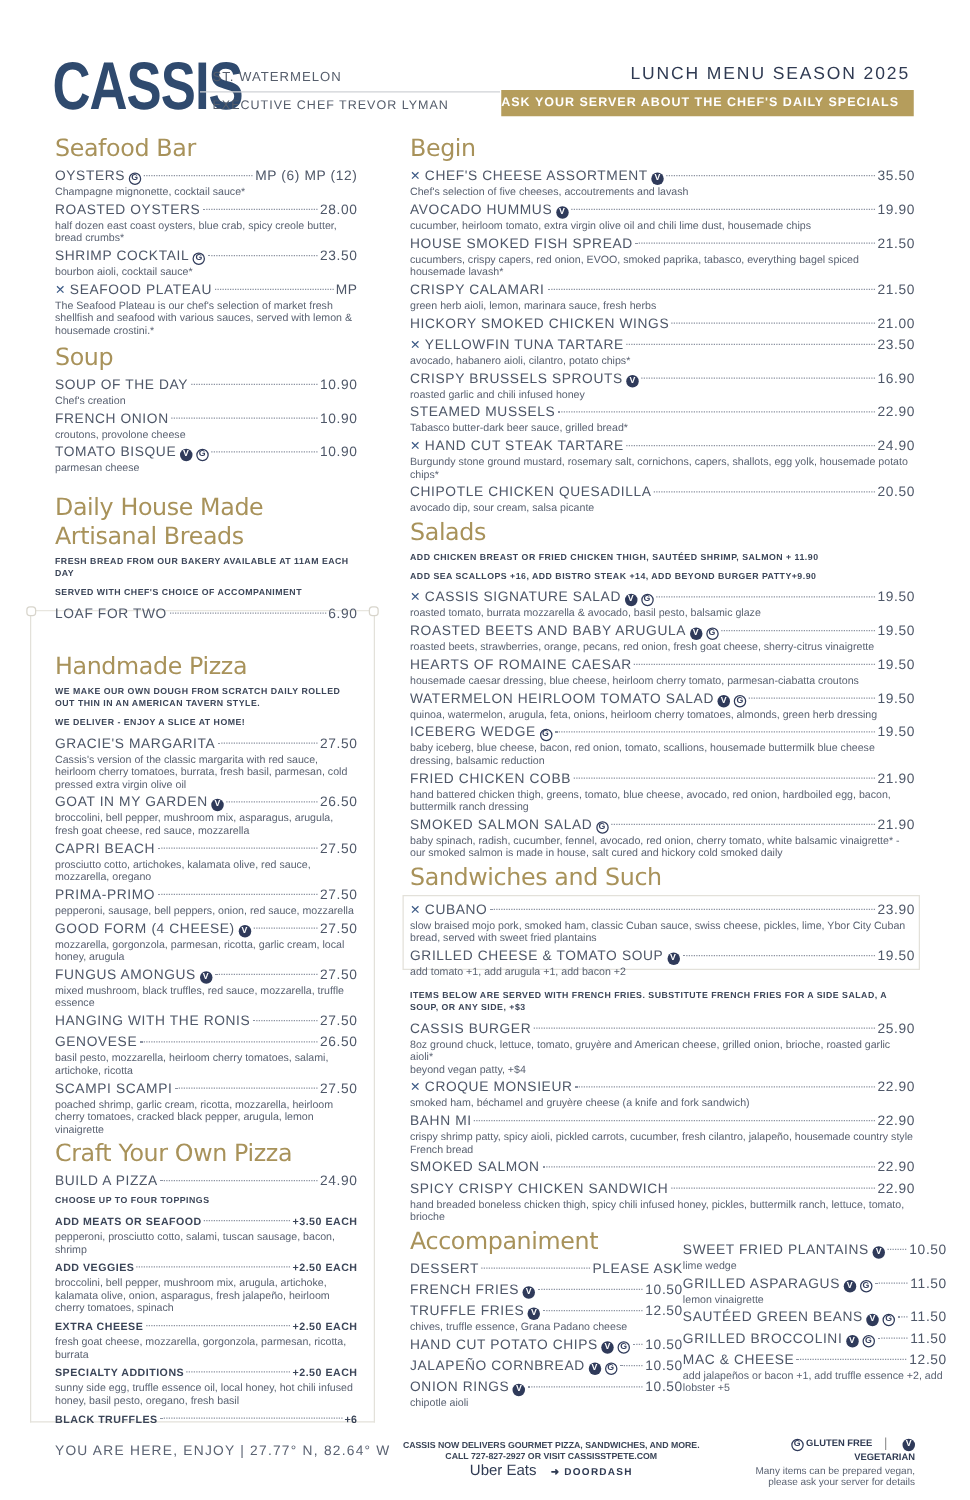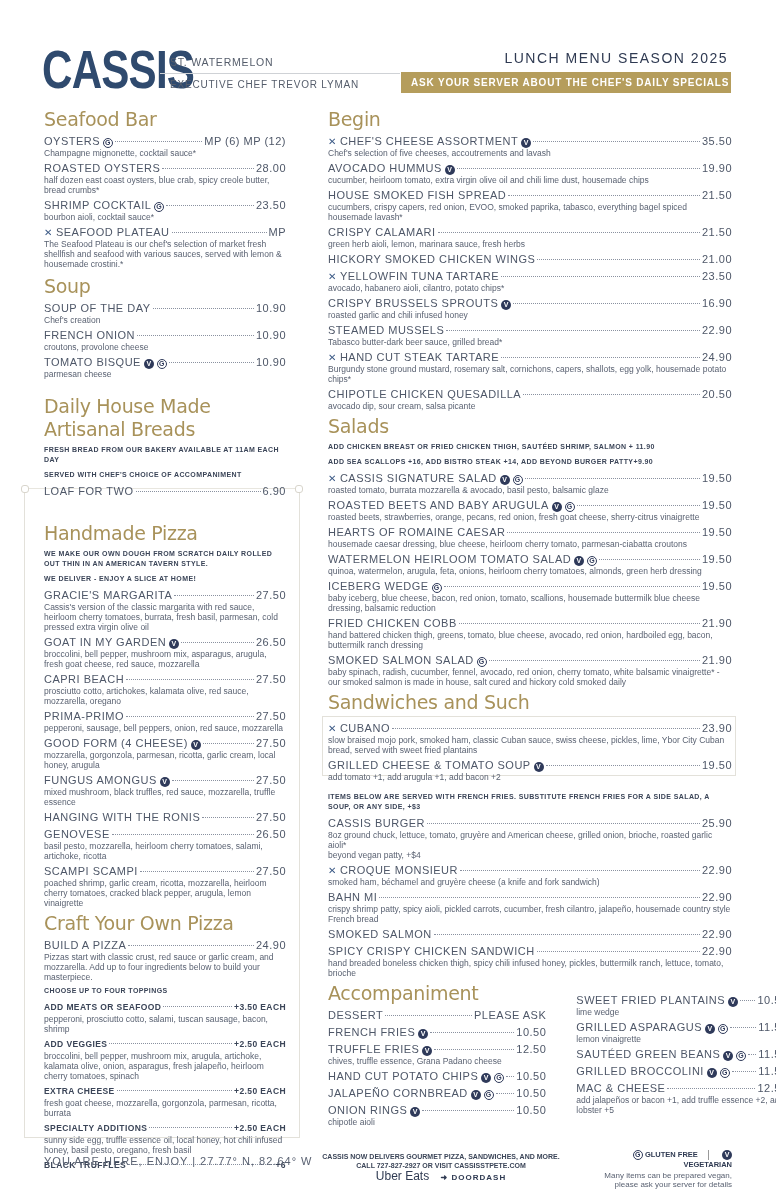--- a/index.html
+++ b/index.html
@@ -4,21 +4,21 @@
 <style>
   * { box-sizing: border-box; margin: 0; padding: 0; }
   html, body { width: 776px; height: 1200px; background: #ffffff; overflow: hidden; }
   body { font-family: "Liberation Sans", sans-serif; color: #3b4558; position: relative; }
 
   .logo { position: absolute; left: 42px; top: 42px; font-family: "Liberation Sans", sans-serif; font-weight: bold; font-size: 54px; color: #2f4a6e; letter-spacing: -1px; transform: scaleX(0.78); transform-origin: left top; line-height: 54px; }
   .loc { position: absolute; left: 170px; top: 56px; font-size: 10.5px; letter-spacing: 0.8px; color: #555d6b; }
   .hdr-line { position: absolute; left: 160px; top: 73px; width: 240px; height: 1px; background: #cfd2d6; }
   .chef { position: absolute; left: 170px; top: 79px; font-size: 10px; letter-spacing: 0.8px; color: #555d6b; }
   .season { position: absolute; right: 48px; top: 50px; font-size: 14px; letter-spacing: 1.5px; color: #2f3a52; }
-  .specials { position: absolute; left: 401px; top: 72px; width: 330px; height: 21px; background: #b59d5c; color: #fff; font-size: 10px; font-weight: bold; letter-spacing: 0.8px; line-height: 21px; padding-left: 10px; }
+  .specials { position: absolute; left: 401px; top: 72px; width: 330px; height: 21px; background: #b59d5c; color: #fff; font-size: 10px; font-weight: bold; letter-spacing: 0.8px; line-height: 21px; }
 
   .col-left { position: absolute; left: 44px; top: 108px; width: 242px; }
   .col-right { position: absolute; left: 328px; top: 108px; width: 404px; }
 
   h2.sec { font-family: "DejaVu Sans", sans-serif; font-weight: normal; color: #a8925a; font-size: 19px; line-height: 23px; margin-bottom: 4px; letter-spacing: -0.3px; }
   .item { margin-bottom: 4px; }
   .row { display: flex; align-items: baseline; font-size: 11px; letter-spacing: 0.5px; color: #4e5768; line-height: 13px; white-space: nowrap; }
   .row .name { flex: 0 0 auto; }
   .row .dots { flex: 1 1 auto; border-bottom: 1px dotted #8a91a0; margin: 0 2px; transform: translateY(-3px); min-width: 8px; }
   .row .price { flex: 0 0 auto; }
@@ -28,21 +28,21 @@
   .badge.v { background: #2f3a5a; color: #fff; }
   .badge.g { background: #fff; color: #2f3a5a; border: 1.5px solid #2f3a5a; line-height: 7px; }
   .star { color: #3c5a86; font-size: 10px; margin-right: 3px; }
   .top-row .row { font-size: 8.5px; font-weight: bold; letter-spacing: 0.4px; color: #3b4558; }
 
   .pizza-box { position: absolute; left: 24px; top: 488px; width: 276px; height: 650px; border: 1.5px solid #e3e1da; border-top-color: #e8e6df; }
   .pizza-box::before, .pizza-box::after { content: ""; position: absolute; top: -4px; width: 6px; height: 6px; border: 1px solid #d8d5cc; border-radius: 3px; background: #fff; }
   .pizza-box::before { left: -4px; } .pizza-box::after { right: -4px; }
   .sand-box { position: absolute; left: 322px; top: 716px; width: 414px; height: 60px; border: 1px solid #e3e1da; }
 
-  .acc-wrap { display: flex; gap: 30px; }
+  .acc-wrap { display: flex; }
   .acc-col { flex: 1; }
   .footer-left { position: absolute; left: 44px; top: 1155px; font-size: 11px; letter-spacing: 1px; color: #5a6272; }
   .footer-mid { position: absolute; left: 306px; top: 1152px; width: 270px; text-align: center; font-size: 7px; font-weight: bold; color: #3b4558; line-height: 9px; }
   .delivery { margin-top: 2px; font-size: 12px; font-weight: normal; color: #2f3a52; }
   .dd { font-size: 8px; font-weight: bold; letter-spacing: 1px; margin-left: 8px; }
   .footer-right { position: absolute; left: 580px; top: 1150px; width: 152px; text-align: right; font-size: 8px; color: #5a6272; line-height: 9px; }
   .legend { font-size: 7.5px; font-weight: bold; color: #2f3a52; margin-bottom: 2px; }
   .sep { display: inline-block; width: 1px; height: 10px; background: #999; margin: 0 8px; vertical-align: middle; }
 </style>
 </head>
@@ -215,21 +215,20 @@
   </section>
   <section style="margin-top:2px">
     <h2 class="sec">Craft Your Own Pizza</h2>
     <div>
         <div class="item">
           <div class="row">
             <span class="name"><span>BUILD A PIZZA</span></span>
             <span class="dots"></span>
             <span class="price">24.90</span>
           </div>
-          <div class="desc">Pizzas start with classic crust, red sauce or garlic cream, and mozzarella. Add up to four ingredients below to build your masterpiece.</div>
         </div>
       </div>
     <div class="note">CHOOSE UP TO FOUR TOPPINGS</div>
     <div class="top-row">
         <div class="item">
           <div class="row">
             <span class="name"><span>ADD MEATS OR SEAFOOD</span></span>
             <span class="dots"></span>
             <span class="price">+3.50 EACH</span>
           </div>

